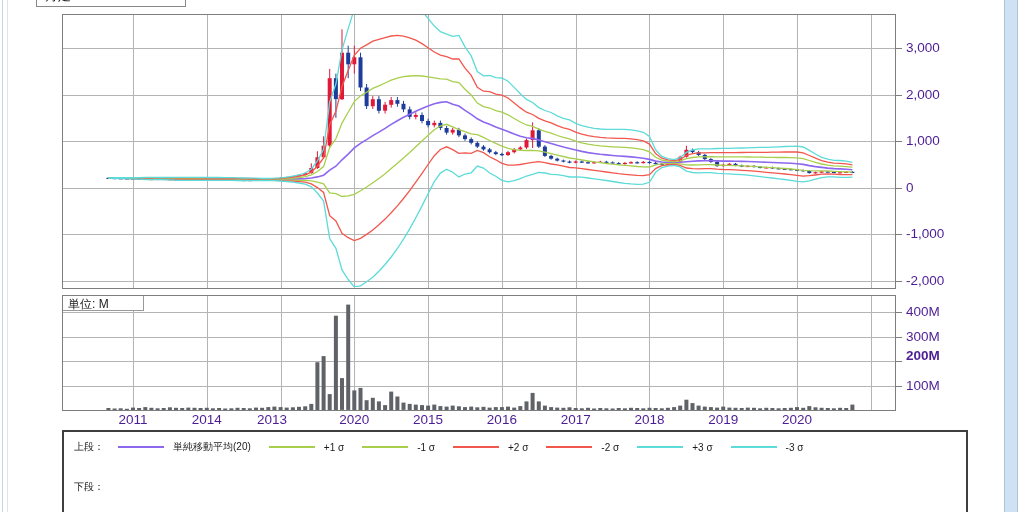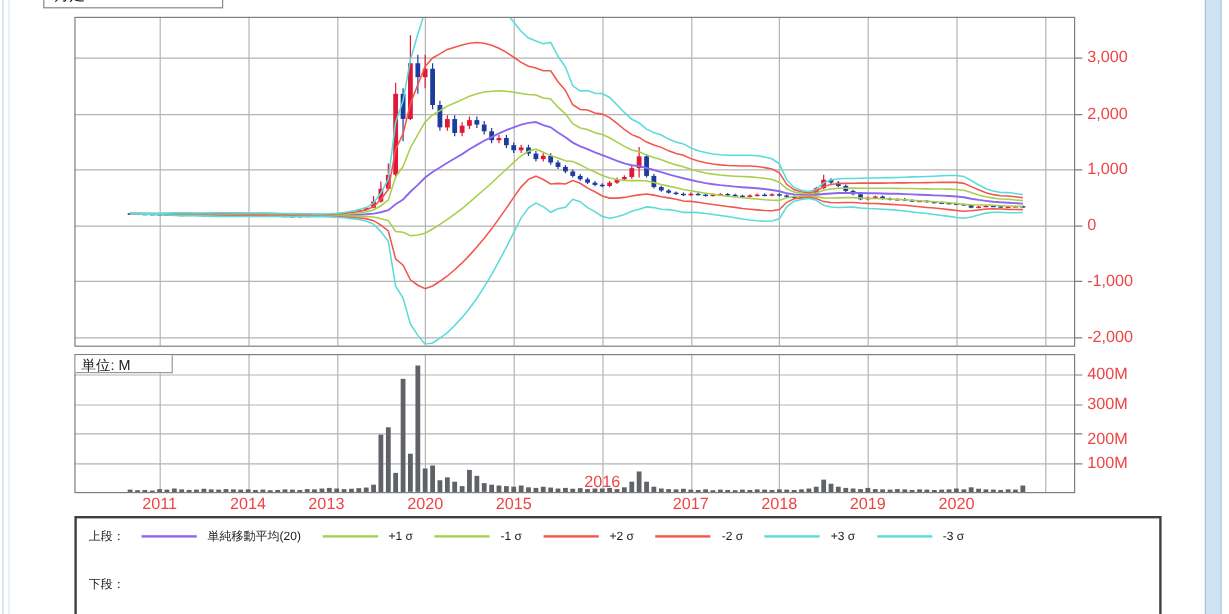--- a/index.html
+++ b/index.html
@@ -6,21 +6,21 @@
   #screen{position:relative;width:1024px;height:512px;overflow:hidden;background:#fff;
           font-family:"Liberation Sans","DejaVu Sans",sans-serif;color:#1a1a1a;}
   .vline{position:absolute;top:0;bottom:0;width:1px;}
   #right-stripe{position:absolute;top:0;bottom:0;left:1004px;width:12px;background:#cfe2f3;
                 border-left:1px solid #aec3d8;border-right:1px solid #aec3d8;}
   #timeframe{position:absolute;left:36px;top:-17px;width:150px;height:24px;background:#fff;
              border:1px solid #888;box-sizing:border-box;font-size:13px;padding:3px 8px;
              overflow:hidden;z-index:5;}
   #chart-root{position:absolute;left:0;top:0;width:1024px;height:512px;}
   #axis-labels{position:absolute;left:0;top:0;width:1024px;height:512px;pointer-events:none;}
-  .axis-label{position:absolute;font-size:13.5px;color:#ef4444;white-space:nowrap;}
+  .axis-label{position:absolute;font-size:13.5px;color:#4c1d95;white-space:nowrap;}
   .x-year{text-align:center;}
   #vol-unit{position:absolute;left:63px;top:296px;width:75px;height:14px;background:#fff;
             border-right:1px solid #999;border-bottom:1px solid #999;font-size:12px;
             padding-left:5px;z-index:3;}
   #legend{position:absolute;left:62px;top:430px;width:906px;height:96px;background:#fff;
           border:2px solid #3f3f3f;box-sizing:border-box;z-index:4;}
   .legend-row{position:absolute;left:10px;right:4px;display:flex;
               white-space:nowrap;font-size:10px;}
   #legend-row1{top:8px;}
   #legend-row2{top:48px;}
@@ -478,28 +478,28 @@
 
   <div id="axis-labels">
       <div class="axis-label" style="left: 906px; top: 40px;">3,000</div>
       <div class="axis-label" style="left: 906px; top: 86.5px;">2,000</div>
       <div class="axis-label" style="left: 906px; top: 133px;">1,000</div>
       <div class="axis-label" style="left: 906px; top: 179.5px;">0</div>
       <div class="axis-label" style="left: 906px; top: 226px;">-1,000</div>
       <div class="axis-label" style="left: 906px; top: 272.5px;">-2,000</div>
       <div class="axis-label" style="left: 906px; top: 304px;">400M</div>
       <div class="axis-label" style="left: 906px; top: 328.5px;">300M</div>
-      <div class="axis-label" style="left: 906px; top: 358px;">200M</div>
+      <div class="axis-label" style="left: 906px; top: 348px; font-weight: bold;">200M</div>
       <div class="axis-label" style="left: 906px; top: 377.5px; text-align: center;">100M</div>
       <div class="axis-label x-year" style="left: 107px; top: 412px; width: 52px;">2011</div>
       <div class="axis-label x-year" style="left: 180.78px; top: 412px; width: 52px;">2014</div>
       <div class="axis-label x-year" style="left: 246px; top: 412px; width: 52px;">2013</div>
       <div class="axis-label x-year" style="left: 328.34px; top: 412px; width: 52px;">2020</div>
       <div class="axis-label x-year" style="left: 402.12px; top: 412px; width: 52px;">2015</div>
-      <div class="axis-label x-year" style="left: 475.9px; top: 394px; width: 52px;">2016</div>
+      <div class="axis-label x-year" style="left: 475.9px; top: 412px; width: 52px;">2016</div>
       <div class="axis-label x-year" style="left: 549.68px; top: 412px; width: 52px;">2017</div>
       <div class="axis-label x-year" style="left: 623.46px; top: 412px; width: 52px;">2018</div>
       <div class="axis-label x-year" style="left: 697.24px; top: 412px; width: 52px;">2019</div>
       <div class="axis-label x-year" style="left: 771.02px; top: 412px; width: 52px;">2020</div>
     </div>
 
   <div id="vol-unit">単位: M</div>
 
   <div id="legend">
     <div class="legend-row" id="legend-row1">

